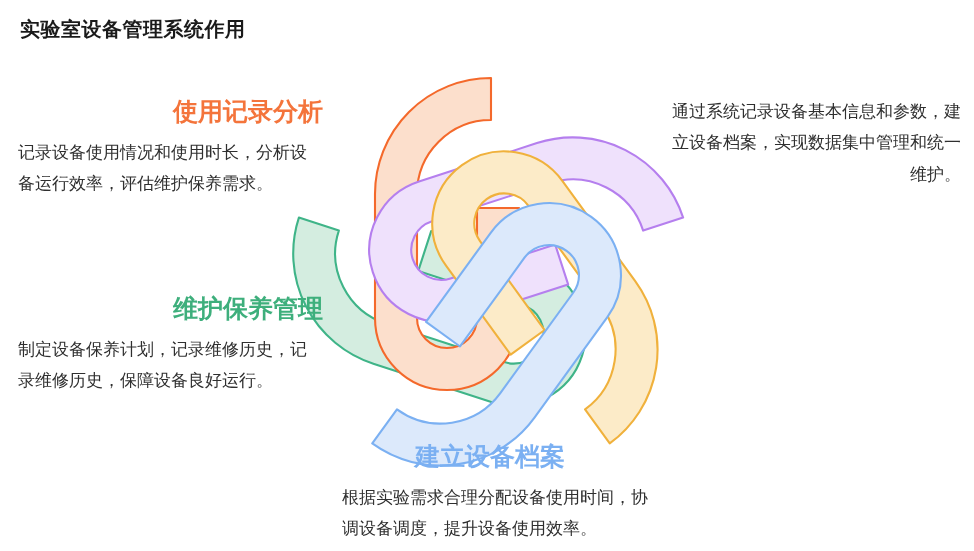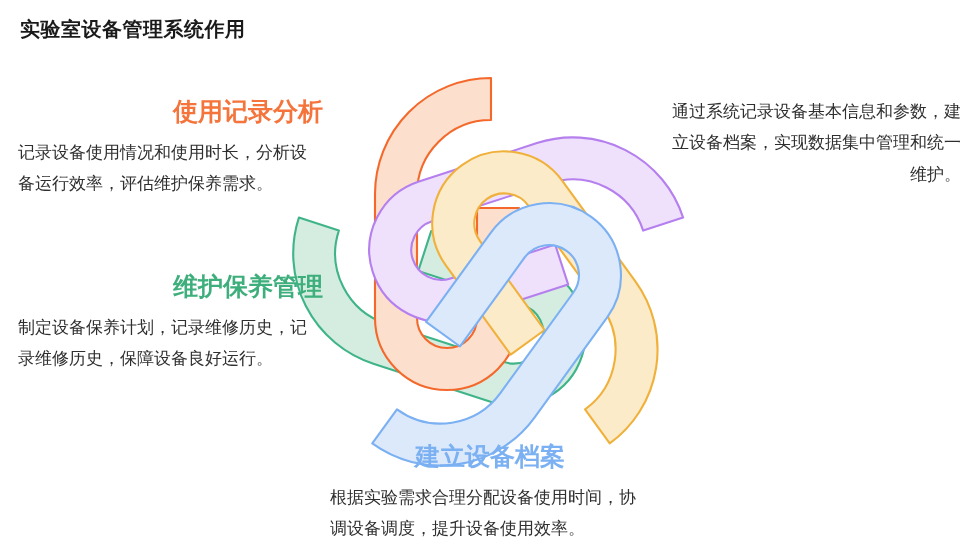--- a/index.html
+++ b/index.html
@@ -54,25 +54,25 @@
   
   .block.left .block-heading { text-align: right; }
   .block.left .block-body    { text-align: left; }
 
   
   .block.right .block-heading { text-align: left; }
   .block.right .block-body    { text-align: right; font-family: Liberation Serif, serif; }
 
   
   .block.bottom .block-heading { text-align: center; }
-  .block.bottom .block-body    { text-align: left; }
+  .block.bottom .block-body    { text-align: left; margin-left: 12px; }
 
   
   #block-usage        { left: 18px;  top: 96px;  width: 305px; }
-  #block-maintenance  { left: 18px;  top: 271px; width: 305px; }
+  #block-maintenance  { left: 18px;  top: 293px; width: 305px; }
   #block-data         { left: 661px; top: 96px;  width: 300px; }
   #block-alarm        { left: 674px; top: 288px; width: 290px; }
   #block-resource     { left: 330px; top: 441px; width: 320px; }
 
   
   #knot-graphic {
     position: absolute;
     left: 330px;
     top: 112px;
     width: 322px;

